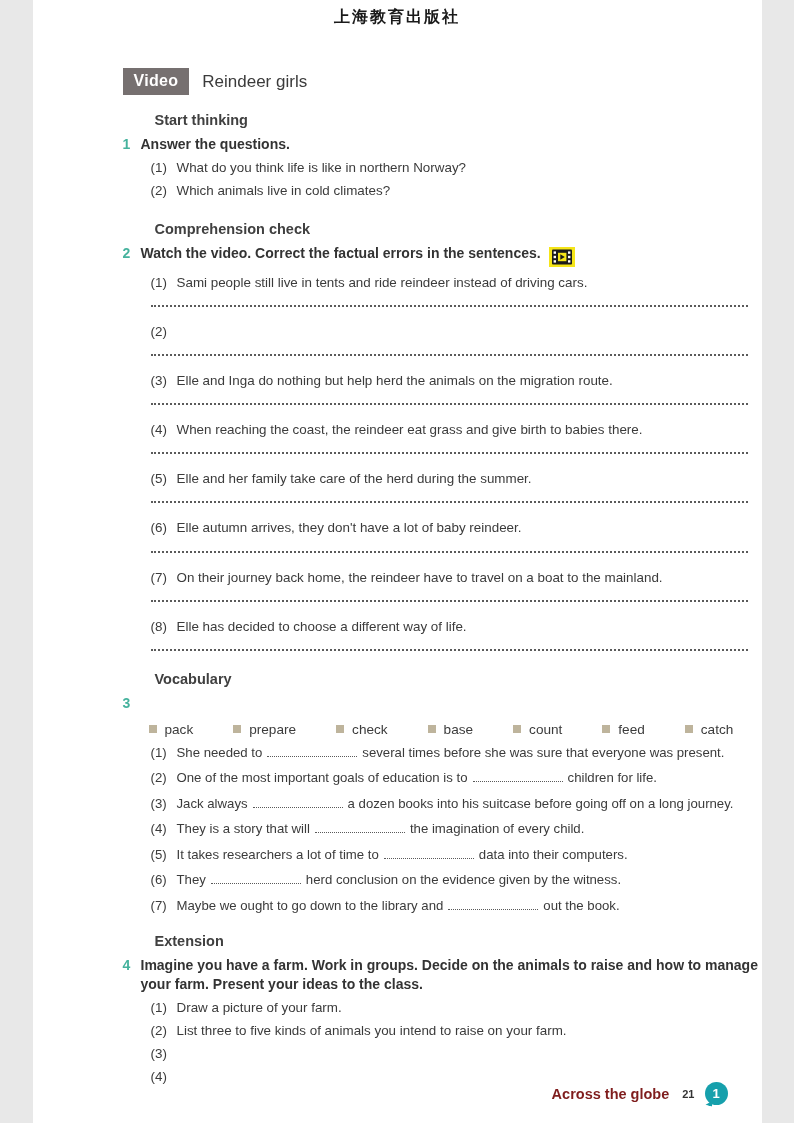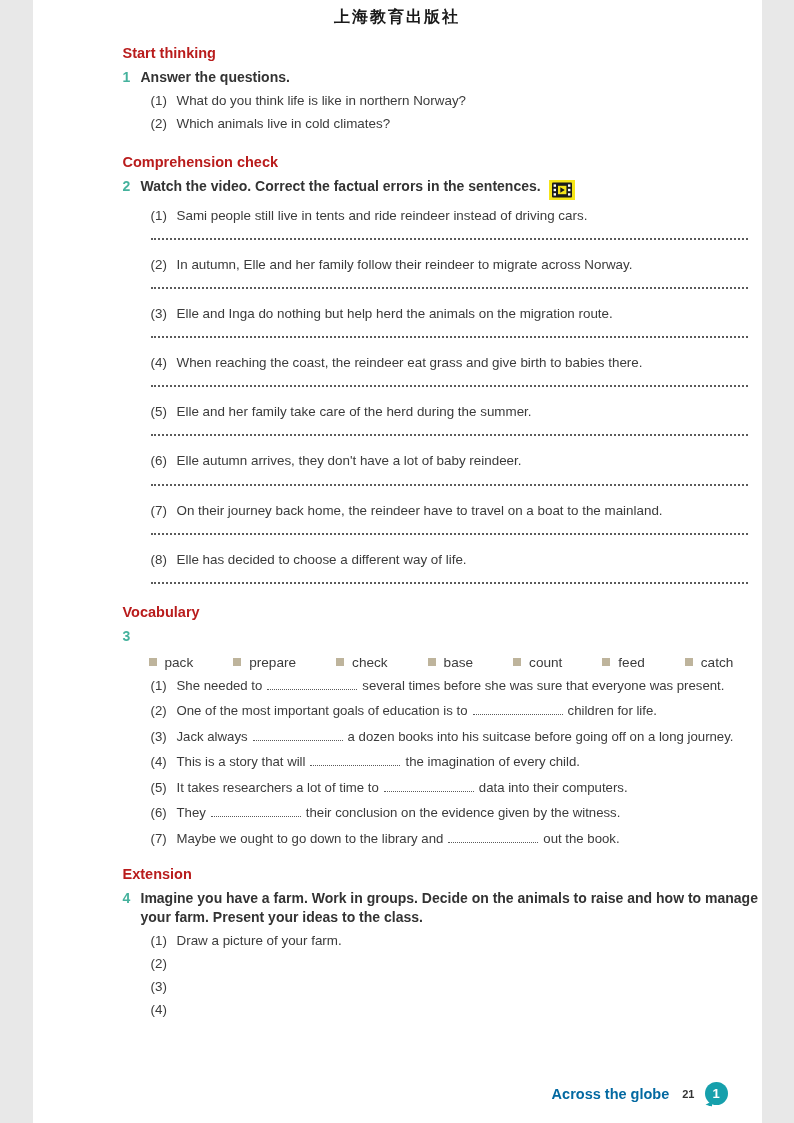--- a/index.html
+++ b/index.html
@@ -15,21 +15,21 @@
   }
   .content { margin-left:90px; width:656px; }
 
   .video-row { margin-top:40px; display:flex; align-items:center; }
   .video-box {
     background:#767070; color:#ffffff; font-weight:bold; font-size:16px;
     padding:4px 11px 5px 11px; letter-spacing:0.3px;
   }
   .lesson-title { font-size:17px; color:#3b3b3b; margin-left:13px; font-weight:500; }
 
-  .section-heading { color:#b91c1c; font-weight:bold; font-size:14.5px; }
+  .section-heading { color:#404040; font-weight:bold; font-size:14.5px;margin-left:32px; }
   .sh-start  { margin-top:17px; }
   .sh-comp   { margin-top:21px; }
   .sh-vocab  { margin-top:20px; }
   .sh-ext    { margin-top:18px; }
 
   .item-head { display:flex; margin-top:7px; font-weight:bold; font-size:14px; color:#333333; line-height:1.35; }
   .item-num  { width:18px; flex-shrink:0; color:#45b29d; }
   .item-text { max-width:622px; }
   .head-icon { margin-left:8px; position:relative; top:3px; flex-shrink:0; }
 
@@ -51,21 +51,21 @@
   .vocab-row { display:flex; align-items:baseline; margin:7px 0 0 28px; font-size:13.2px; white-space:nowrap; line-height:1.4; }
   .blank {
     display:inline-block; width:90px; border-bottom:1.5px dotted #5a5a5a;
     height:11px; margin:0 5px; flex-shrink:0;
   }
 
   .footer {
     position:absolute; right:34px; bottom:18px;
     display:flex; align-items:center;
   }
-  .footer-title { font-weight:bold; font-size:14.5px; color:#0369a1; }
+  .footer-title { font-weight:bold; font-size:14.5px; color:#7f1d1d; }
   .footer-page  { font-weight:bold; font-size:11px; color:#333333; margin-left:13px; }
   .unit-badge {
     width:23px; height:23px; border-radius:50%; background:#16a0ac;
     color:#ffffff; font-weight:bold; font-size:13px;
     display:flex; align-items:center; justify-content:center;
     margin-left:10px; position:relative;
   }
   .unit-badge::after {
     content:""; position:absolute; left:1px; bottom:-1px;
     width:7px; height:7px; background:#16a0ac;
@@ -75,20 +75,24 @@
 </style>
 </head>
 <body>
 
 <div class="page">
 
   <div class="publisher">上海教育出版社</div>
 
   <div class="content">
 
+    <div class="video-row">
+      <span class="video-box">Video</span>
+      <span class="lesson-title">Reindeer girls</span>
+    </div>
 
     <div class="section-heading sh-start">Start thinking</div>
     <div class="item-head">
       <span class="item-num">1</span>
       <span class="item-text">Answer the questions.</span>
     </div>
     <div class="sub-item">
       <span class="sub-label">(1)</span>
       <span class="sub-text">What do you think life is like in northern Norway?</span>
     </div>
@@ -120,21 +124,20 @@
     <div class="comp-block">
       <div class="sub-item">
         <span class="sub-label">(1)</span>
         <span class="sub-text">Sami people still live in tents and ride reindeer instead of driving cars.</span>
       </div>
       <div class="answer-line"></div>
     </div>
     <div class="comp-block">
       <div class="sub-item">
         <span class="sub-label">(2)</span>
-        <span class="sub-text">In autumn, Elle and her family follow their reindeer to migrate across Norway.</span>
       </div>
       <div class="answer-line"></div>
     </div>
     <div class="comp-block">
       <div class="sub-item">
         <span class="sub-label">(3)</span>
         <span class="sub-text">Elle and Inga do nothing but help herd the animals on the migration route.</span>
       </div>
       <div class="answer-line"></div>
     </div>
@@ -222,54 +225,55 @@
       <span>children for life.</span>
     </div>
     <div class="vocab-row">
       <span class="sub-label">(3)</span>
       <span>Jack always</span>
       <span class="blank"></span>
       <span>a dozen books into his suitcase before going off on a long journey.</span>
     </div>
     <div class="vocab-row">
       <span class="sub-label">(4)</span>
-      <span>This is a story that will</span>
+      <span>They is a story that will</span>
       <span class="blank"></span>
       <span>the imagination of every child.</span>
     </div>
     <div class="vocab-row">
       <span class="sub-label">(5)</span>
       <span>It takes researchers a lot of time to</span>
       <span class="blank"></span>
       <span>data into their computers.</span>
     </div>
     <div class="vocab-row">
       <span class="sub-label">(6)</span>
       <span>They</span>
       <span class="blank"></span>
-      <span>their conclusion on the evidence given by the witness.</span>
+      <span>herd conclusion on the evidence given by the witness.</span>
     </div>
     <div class="vocab-row">
       <span class="sub-label">(7)</span>
       <span>Maybe we ought to go down to the library and</span>
       <span class="blank"></span>
       <span>out the book.</span>
     </div>
 
     <div class="section-heading sh-ext">Extension</div>
     <div class="item-head">
       <span class="item-num">4</span>
       <span class="item-text">Imagine you have a farm. Work in groups. Decide on the animals to raise and how to manage your farm. Present your ideas to the class.</span>
     </div>
     <div class="sub-item">
       <span class="sub-label">(1)</span>
       <span class="sub-text">Draw a picture of your farm.</span>
     </div>
     <div class="sub-item">
       <span class="sub-label">(2)</span>
+      <span class="sub-text">List three to five kinds of animals you intend to raise on your farm.</span>
     </div>
     <div class="sub-item">
       <span class="sub-label">(3)</span>
     </div>
     <div class="sub-item">
       <span class="sub-label">(4)</span>
     </div>
 
   </div>
 

